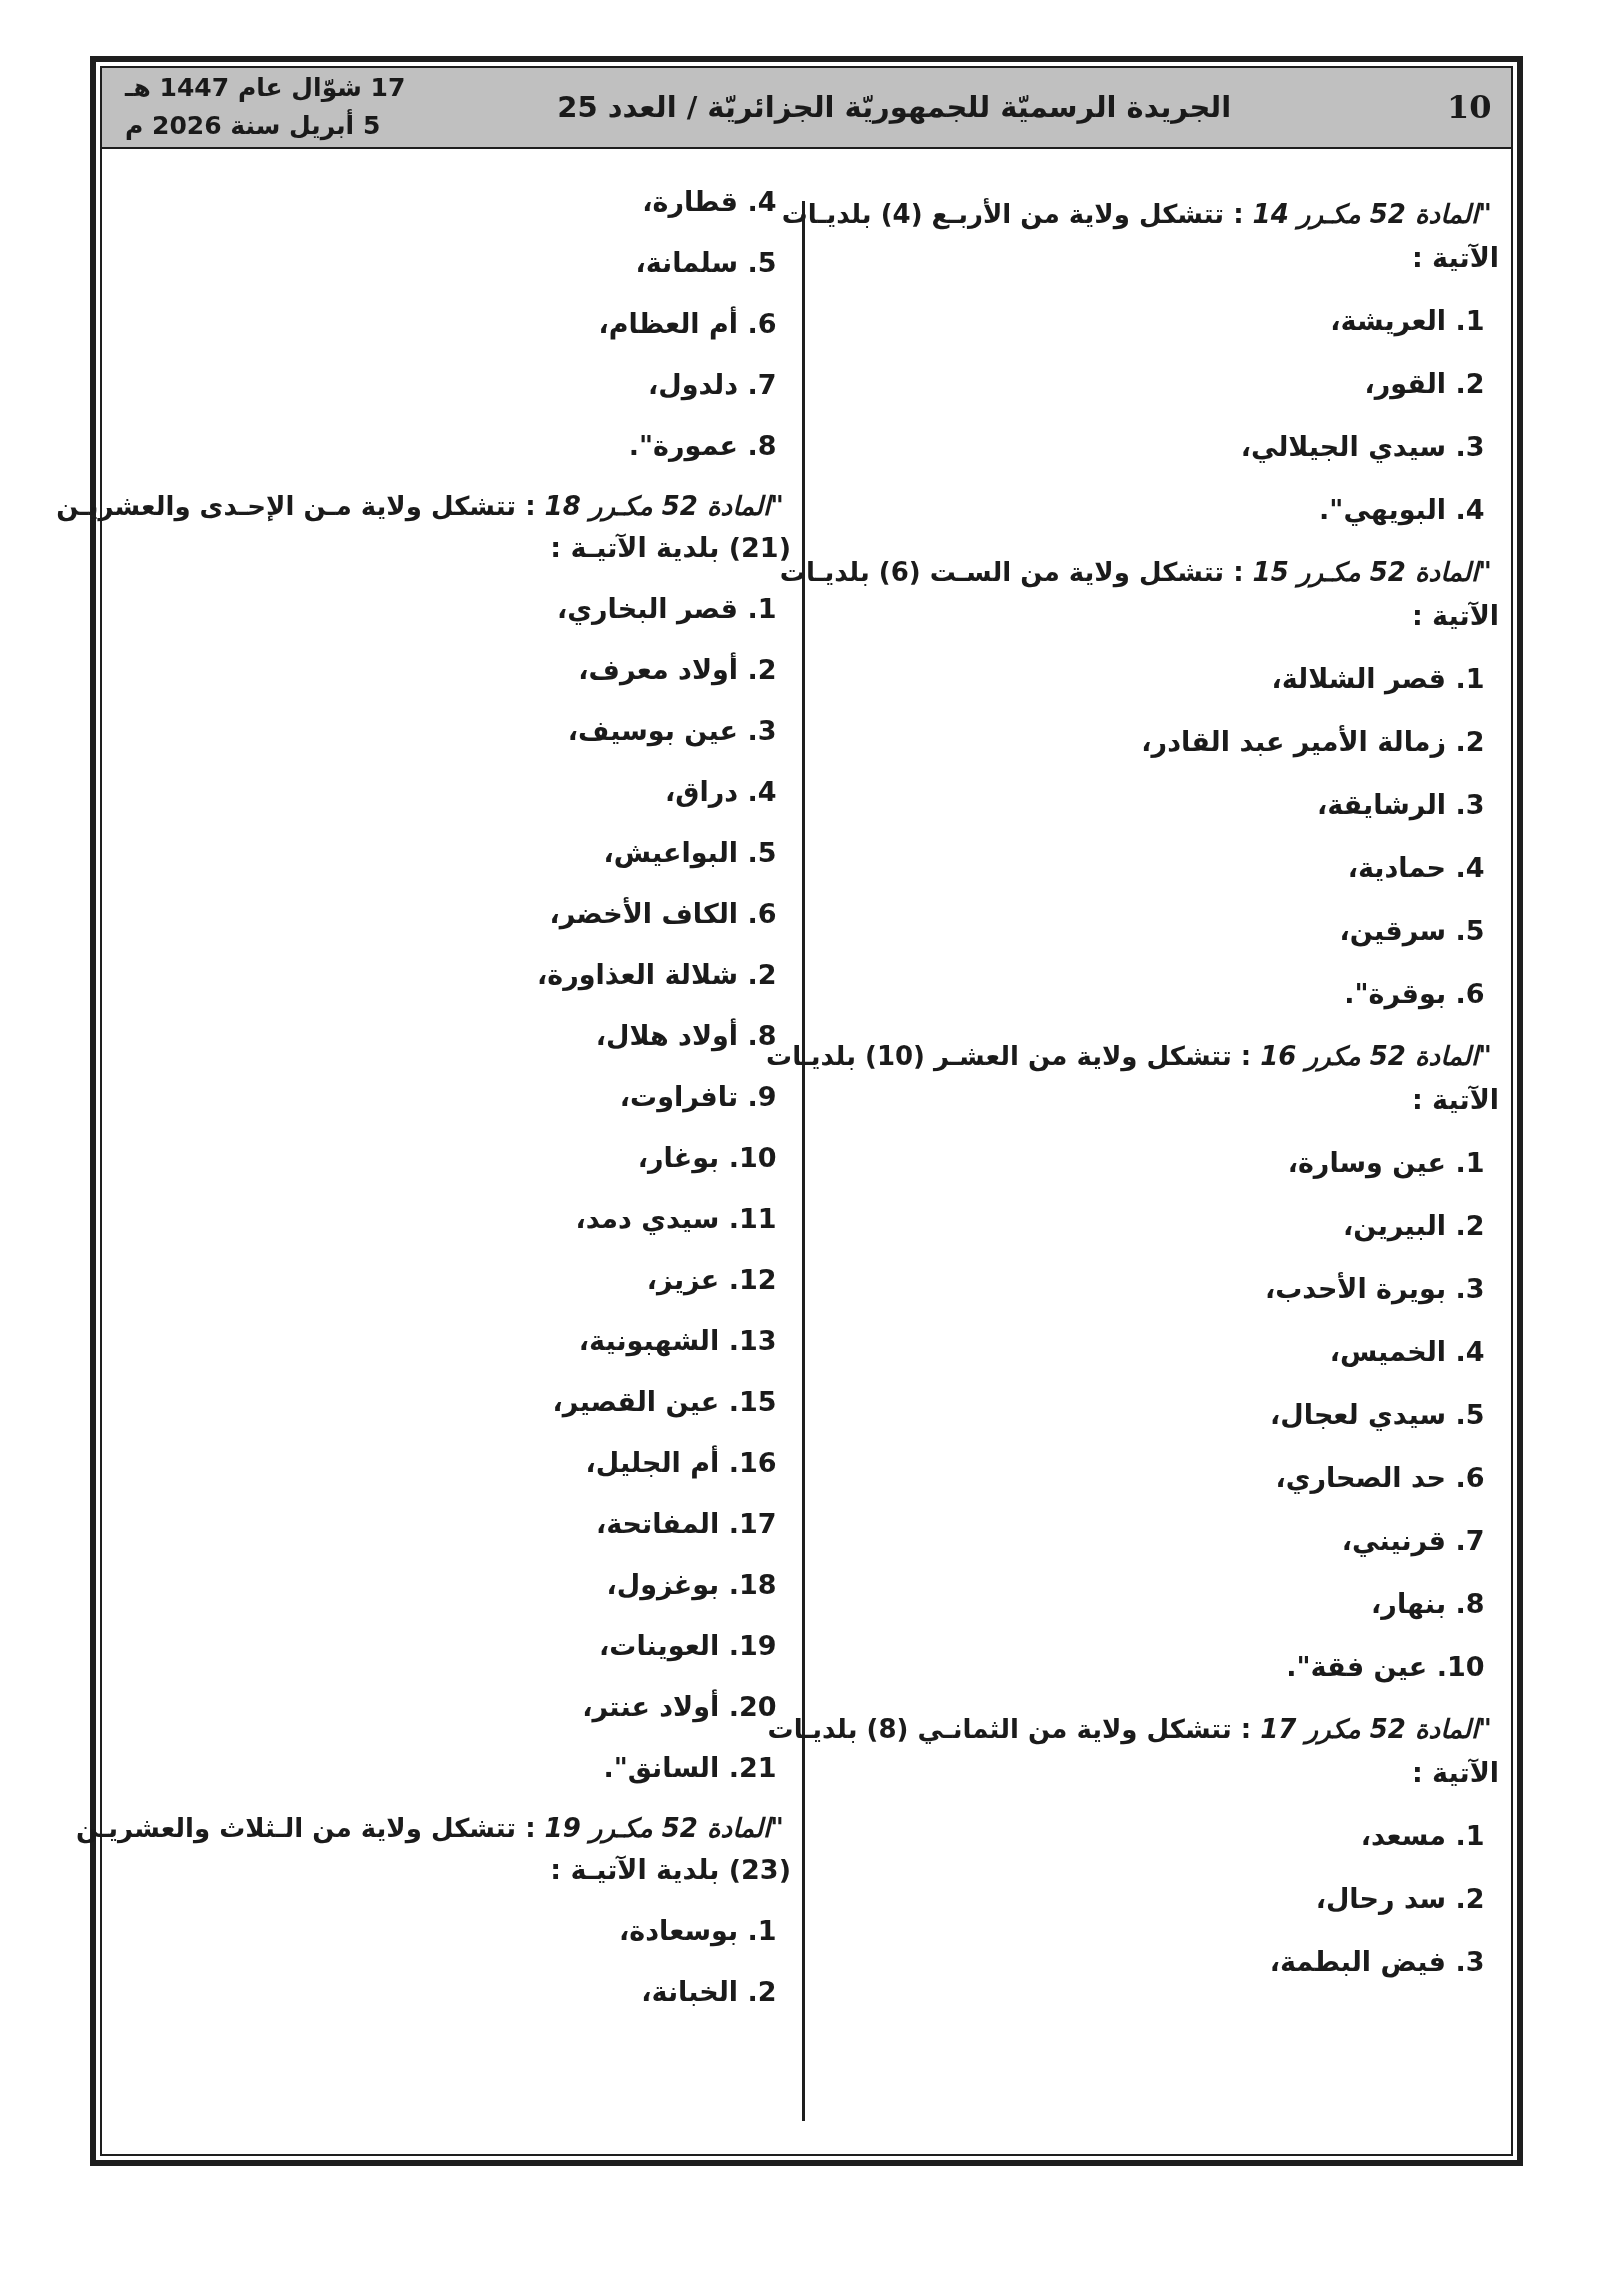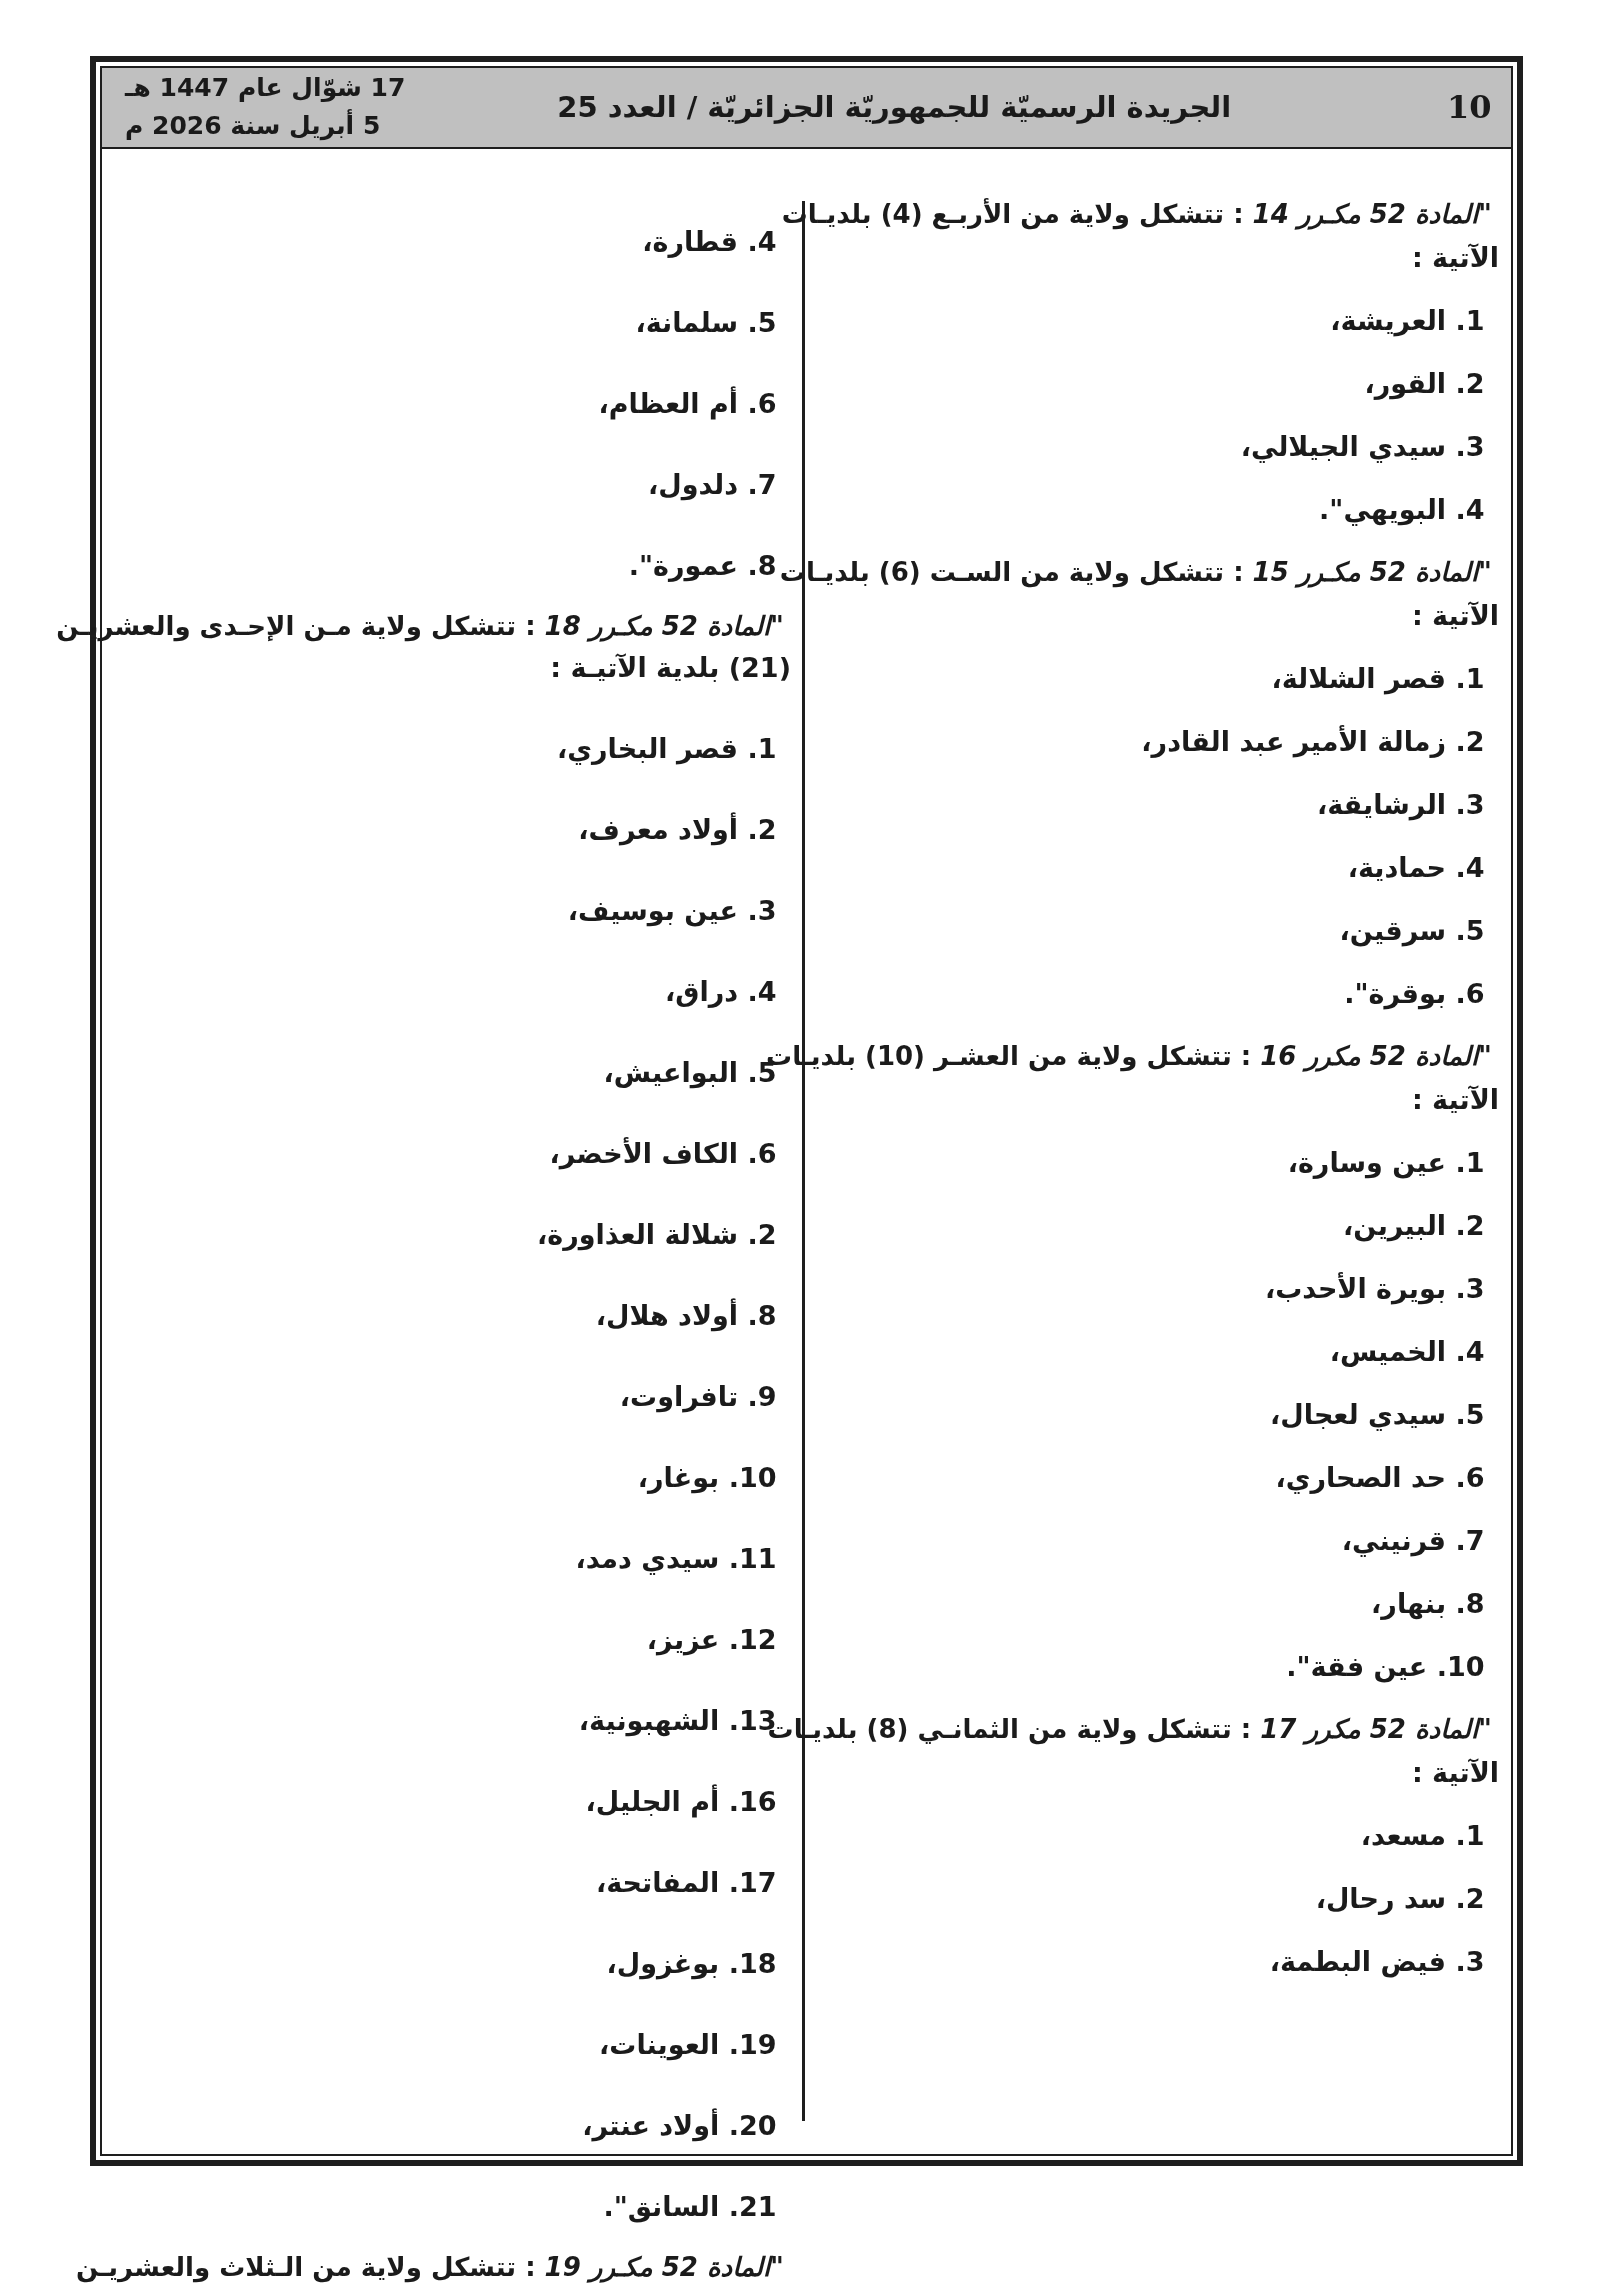--- a/index.html
+++ b/index.html
@@ -74,21 +74,21 @@
     width: 2.7px; height: 1920px;
     background: #1e1e1e;
   }
 
   .item {
     line-height: 43px;
     margin: 0 14.5px 20px 0;
     text-align: right;
     white-space: nowrap;
   }
-  .col-left .item { line-height: 41px; margin-top: 40px; }
+  .col-left .item { line-height: 41px; }
 
   .article { margin: 0 0 20px 0; }
   .article .l1 {
     line-height: 43px;
     font-size: 26px;
     text-align: justify;
     text-align-last: justify;
     text-indent: 7.2px;
     white-space: nowrap;
   }
@@ -174,20 +174,21 @@
       <div class="item">4. دراق،</div>
       <div class="item">5. البواعيش،</div>
       <div class="item">6. الكاف الأخضر،</div>
       <div class="item">2. شلالة العذاورة،</div>
       <div class="item">8. أولاد هلال،</div>
       <div class="item">9. تافراوت،</div>
       <div class="item">10. بوغار،</div>
       <div class="item">11. سيدي دمد،</div>
       <div class="item">12. عزيز،</div>
       <div class="item">13. الشهبونية،</div>
+      <div class="item">15. عين القصير،</div>
       <div class="item">16. أم الجليل،</div>
       <div class="item">17. المفاتحة،</div>
       <div class="item">18. بوغزول،</div>
       <div class="item">19. العوينات،</div>
       <div class="item">20. أولاد عنتر،</div>
       <div class="item">21. السانق".</div>
       <div class="article">
         <div class="l1"><span class="alabel">"المادة 52 مكـرر 19</span><span> : تتشكل ولاية من الـثلاث والعشريـن</span></div>
         <div class="l2">(23) بلدية الآتيـة :</div>
       </div>

